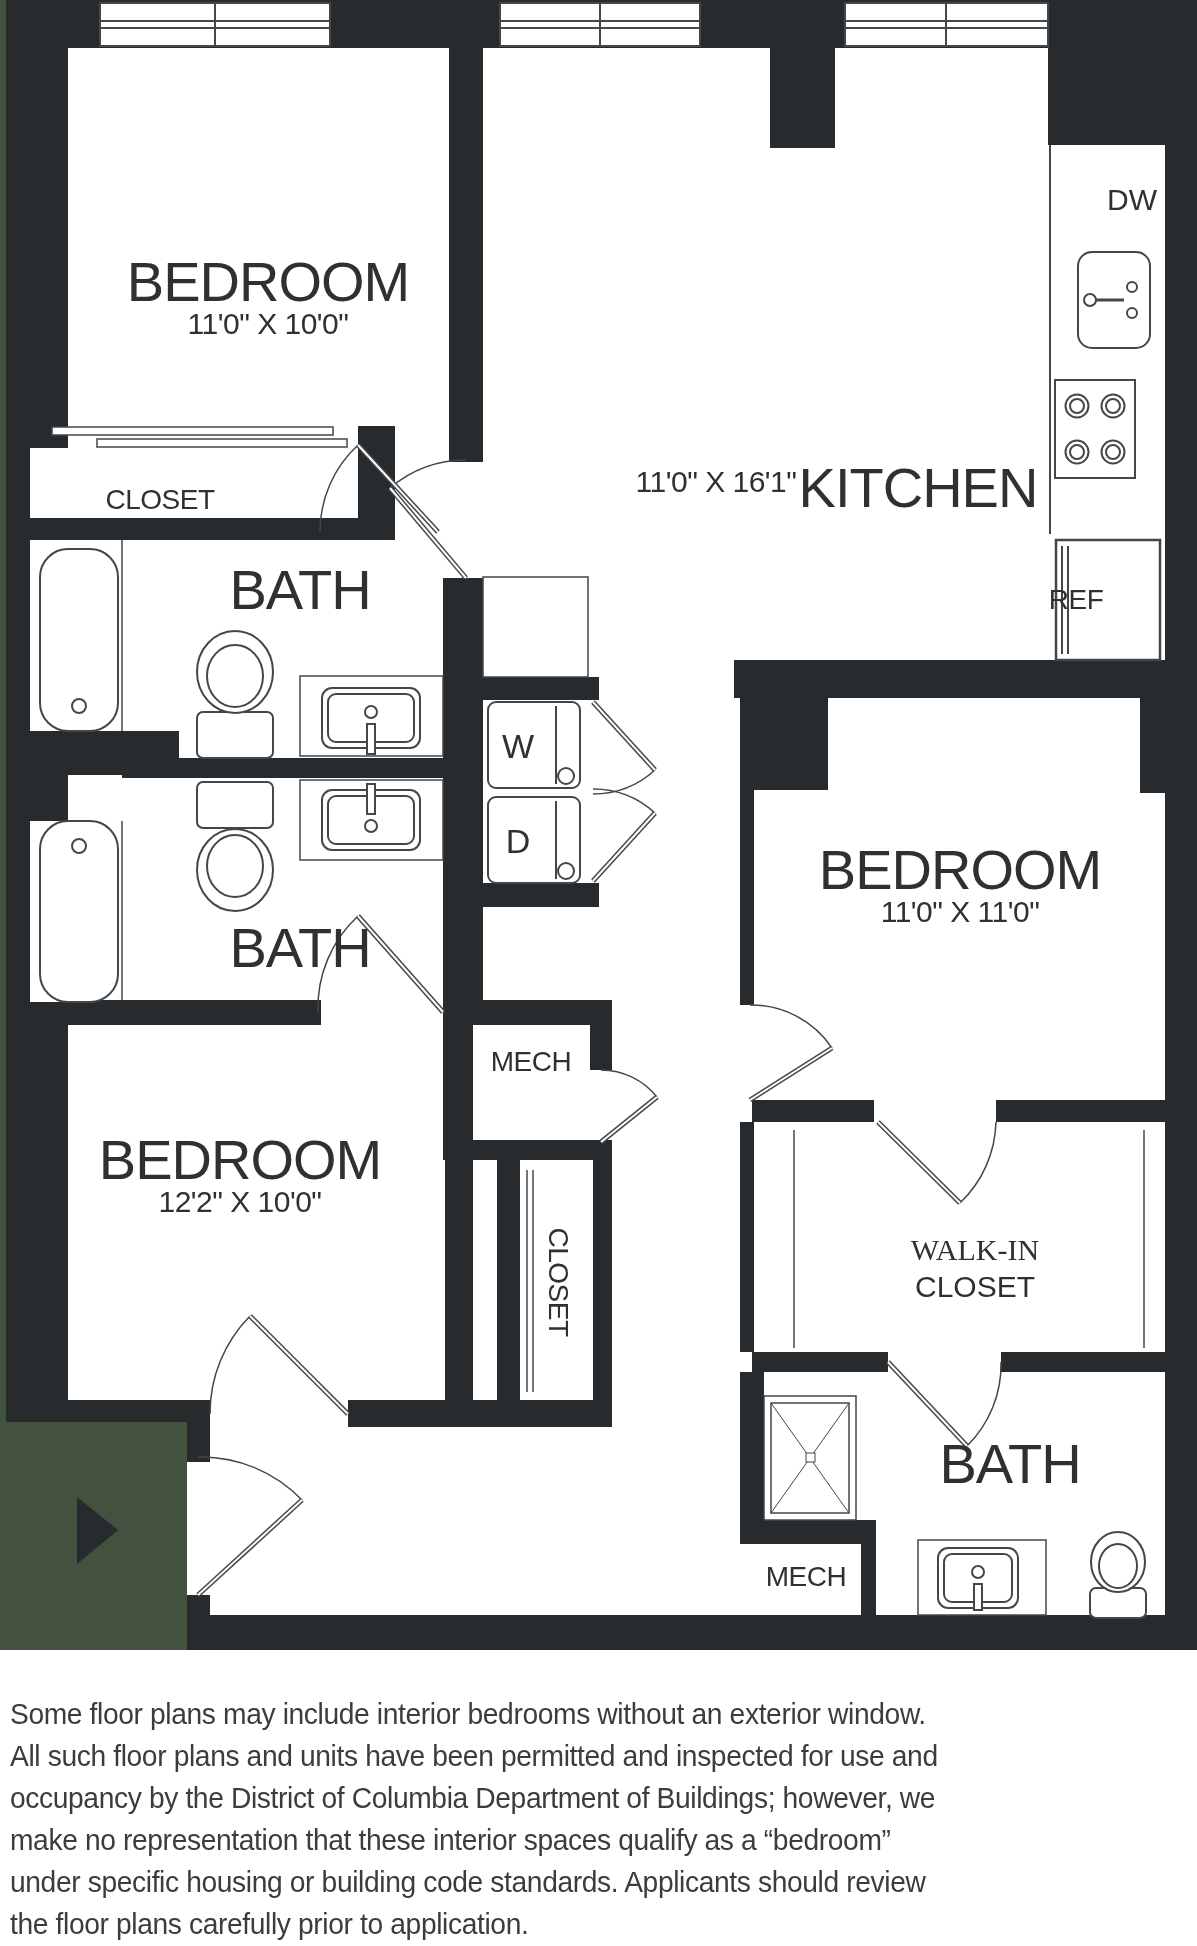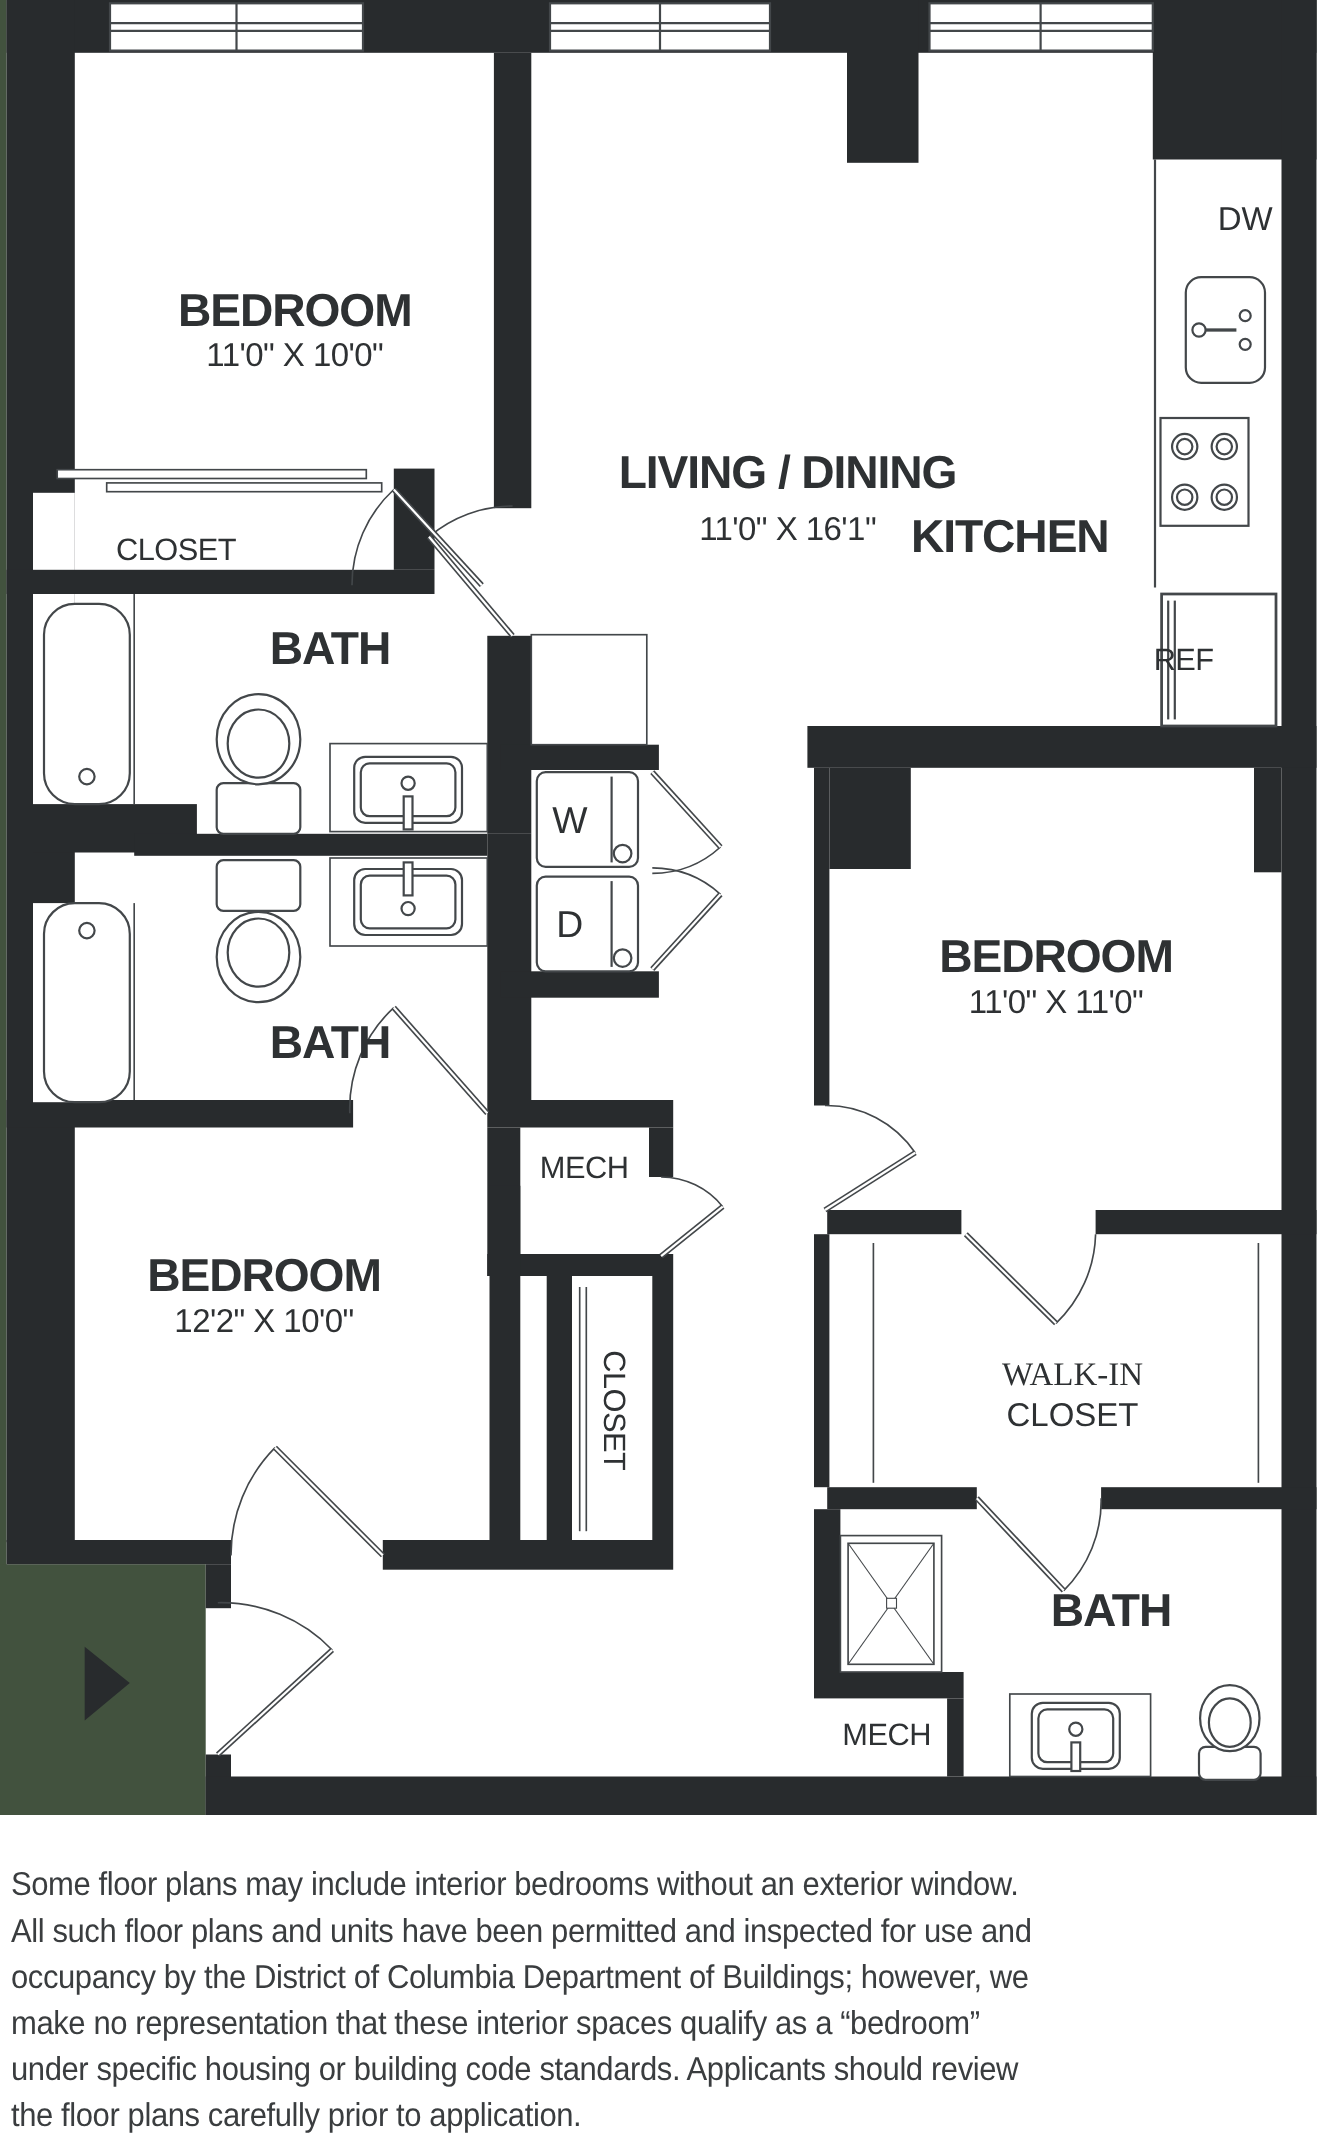--- a/index.html
+++ b/index.html
@@ -1,21 +1,21 @@
 <!DOCTYPE html>
 <html><head>
 <meta charset="utf-8">
 <style>
   html,body{margin:0;padding:0;background:#ffffff;}
   body{width:1197px;height:1946px;position:relative;font-family:"Liberation Sans",sans-serif;}
   #plan{position:absolute;left:0;top:0;width:1197px;height:1650px;}
   #plan svg{position:absolute;left:0;top:0;}
   .lbl{position:absolute;transform:translate(-50%,-50%);color:#2e3133;white-space:nowrap;
        font-family:"Liberation Sans",sans-serif;line-height:1;}
-  .name{font-size:42px;font-weight:700;letter-spacing:-1px;}
+  .name{font-size:56px;font-weight:400;letter-spacing:-1px;}
   .dims{font-size:30px;font-weight:400;letter-spacing:-0.5px;}
   .small{font-size:28px;font-weight:400;letter-spacing:-0.5px;}
   .tiny{font-size:30px;font-weight:400;}
   .wd{font-size:34px;font-weight:400;}
   .vert{transform:translate(-50%,-50%) rotate(90deg);}
   #disclaimer{position:absolute;left:10px;top:1693px;width:1250px;color:#3a3d3f;
       font-size:30px;line-height:42px;letter-spacing:-0.4px;
       transform:scaleX(0.94);transform-origin:left top;}
   #disclaimer div{white-space:nowrap;}
 </style>
@@ -282,21 +282,20 @@
       <line x1="198" y1="1595" x2="302" y2="1500" stroke="#ffffff" stroke-width="2"></line>
     </g>
   </g>
 
   <polygon points="77,1497 77,1564 118,1530" fill="#282b2d"></polygon>
 </svg>
 
 <div class="lbl name" style="left:268px;top:282px;">BEDROOM</div>
 <div class="lbl dims" style="left:268px;top:324px;">11'0" X 10'0"</div>
 
-<div class="lbl name" style="left:716px;top:430px;">LIVING / DINING</div>
 <div class="lbl dims" style="left:716px;top:482px;">11'0" X 16'1"</div>
 
 <div class="lbl name" style="left:918px;top:448px;margin-top:40px;">KITCHEN</div>
 <div class="lbl tiny" style="left:1132px;top:200px;">DW</div>
 <div class="lbl small" style="left:1076px;top:600px;">REF</div>
 
 <div class="lbl small" style="left:160px;top:500px;">CLOSET</div>
 <div class="lbl name" style="left:300px;top:590px;">BATH</div>
 <div class="lbl name" style="left:300px;top:948px;">BATH</div>
 

